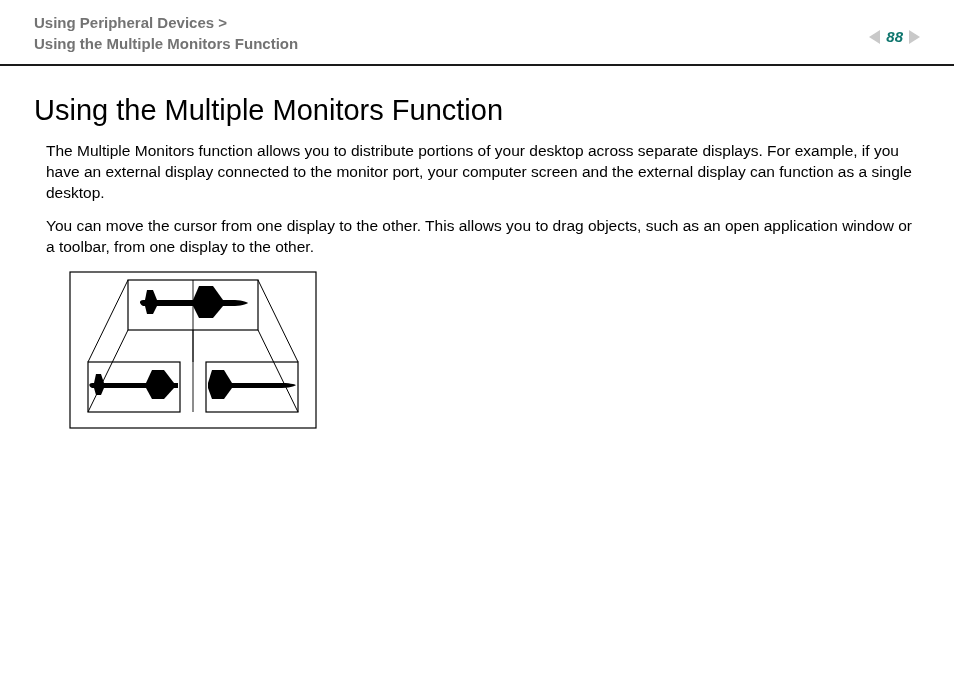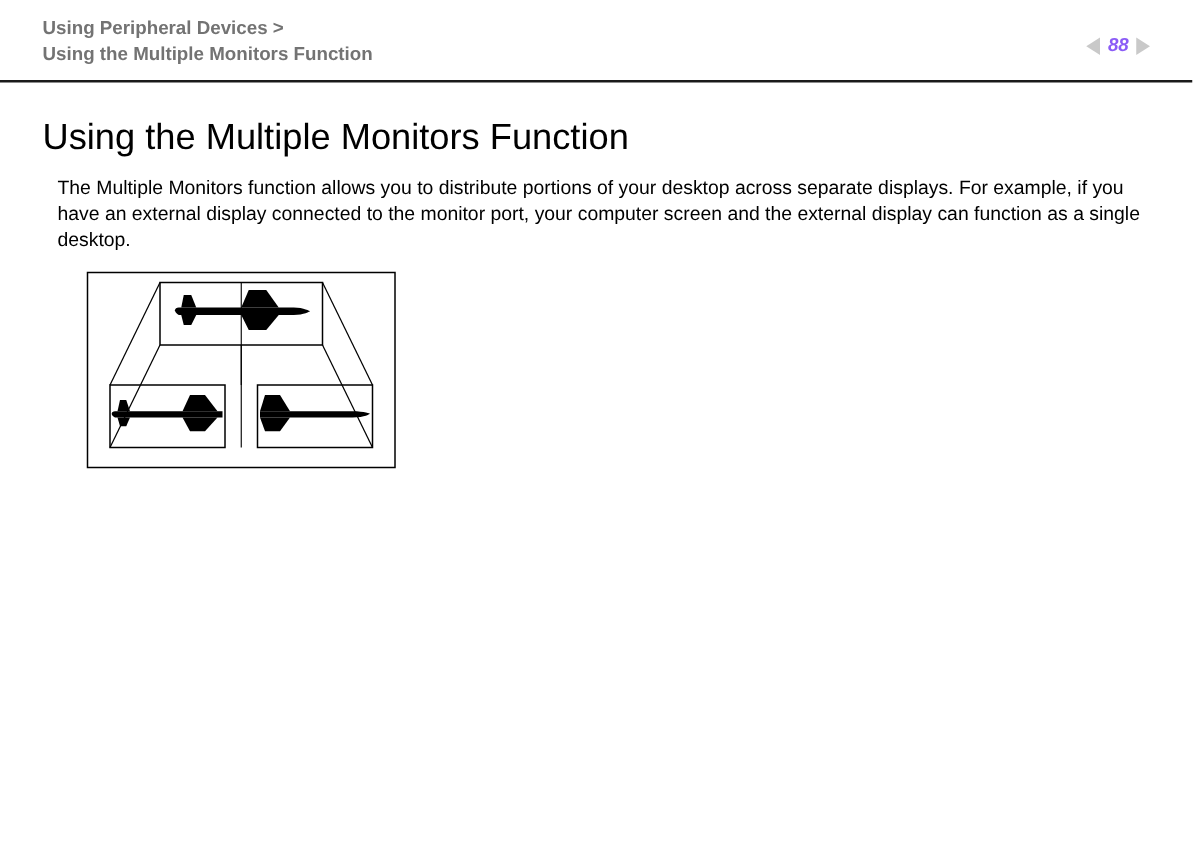--- a/index.html
+++ b/index.html
@@ -1,19 +1,19 @@
 <!DOCTYPE html>
 <html><head>
 <meta charset="utf-8">
 <style>
   body{margin:0;font-family:Arial,Helvetica,sans-serif;color:#000;background:#fff;width:954px}
   .hdr{display:flex;align-items:flex-start;justify-content:space-between;padding:12px 34px 10px 34px;border-bottom:2px solid #1a1a1a}
   .crumbs{font-weight:700;color:#737373;font-size:15px;line-height:1.4}
   .pgwrap{display:flex;align-items:center;gap:6px;padding-top:16px}
-  .pgnum{font-weight:700;font-style:italic;color:#8b5cf6;font-size:15px}
+  .pgnum{font-weight:700;font-style:italic;color:#0f766e;font-size:15px}
   .tri{display:inline-block;width:0;height:0;border-top:7px solid transparent;border-bottom:7px solid transparent}
   .tri-l{border-right:11px solid #c9c9c9}
   .tri-r{border-left:11px solid #c9c9c9}
   .content{padding:18px 34px}
   h1{font-weight:400;font-size:29px;margin:10px 0 14px 0}
   p{font-size:15.5px;line-height:1.35;margin:0 0 12px 12px}
   .figwrap{margin-top:12px;margin-left:34px}
   svg{display:block}
 </style>
 </head>
@@ -27,20 +27,21 @@
   <div class="pgwrap">
     <span class="tri tri-l"></span>
     <span class="pgnum">88</span>
     <span class="tri tri-r"></span>
   </div>
 </div>
 
 <div class="content">
   <h1>Using the Multiple Monitors Function</h1>
   <p>The Multiple Monitors function allows you to distribute portions of your desktop across separate displays. For example, if you have an external display connected to the monitor port, your computer screen and the external display can function as a single desktop.</p>
+  <p>You can move the cursor from one display to the other. This allows you to drag objects, such as an open application window or a toolbar, from one display to the other.</p>
 
   <div class="figwrap">
     <svg width="250" height="160" viewBox="0 0 250 160">
 
       <rect x="2" y="2" width="246" height="156" fill="#fff" stroke="#000" stroke-width="1.2"></rect>
 
       <rect x="60" y="10" width="130" height="50" fill="#fff" stroke="#000" stroke-width="1.2"></rect>
 
       <rect x="20" y="92" width="92" height="50" fill="#fff" stroke="#000" stroke-width="1.2"></rect>
 

